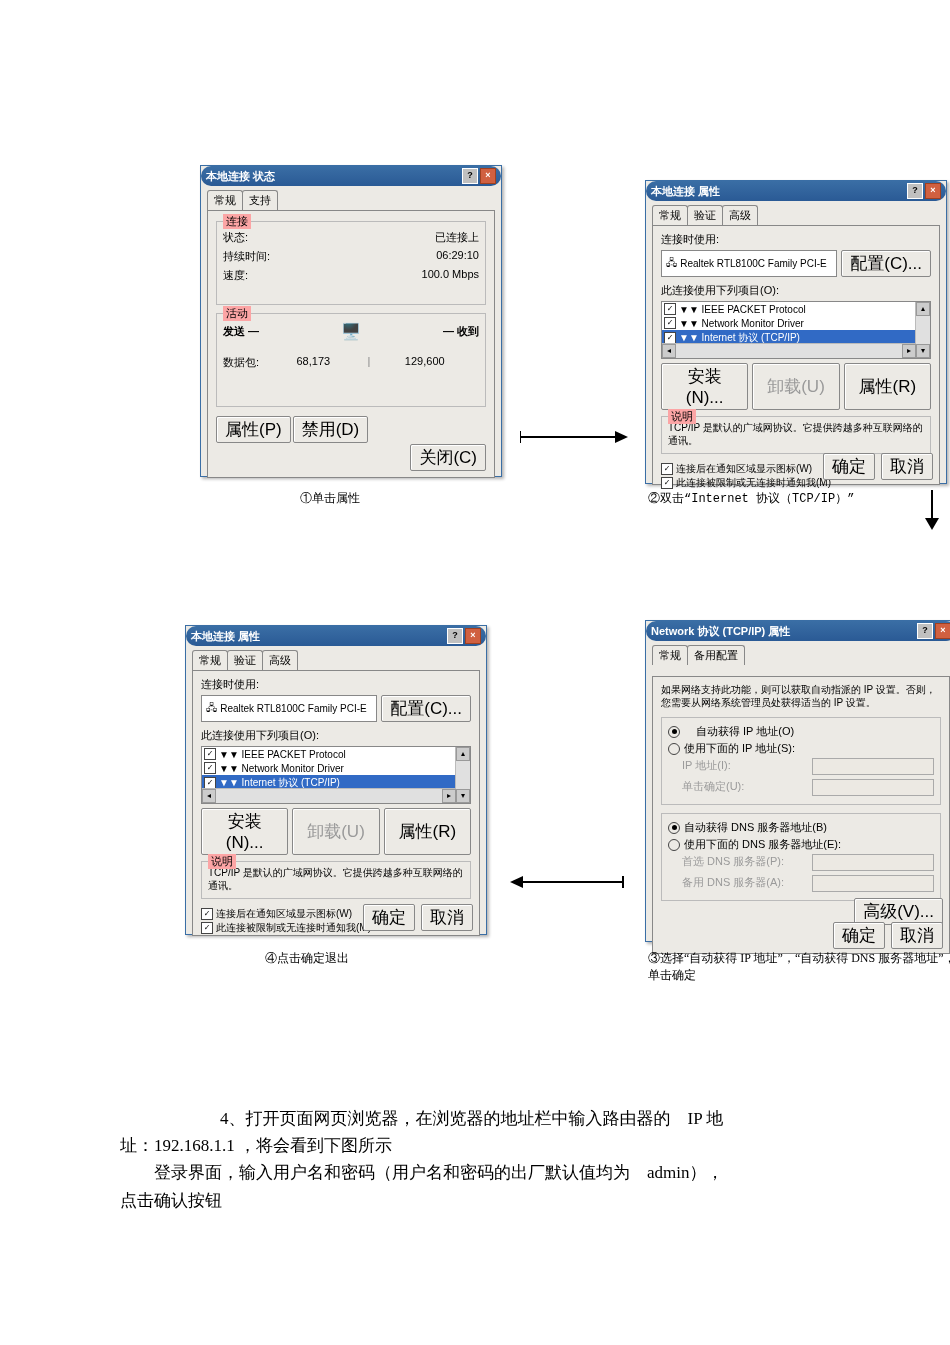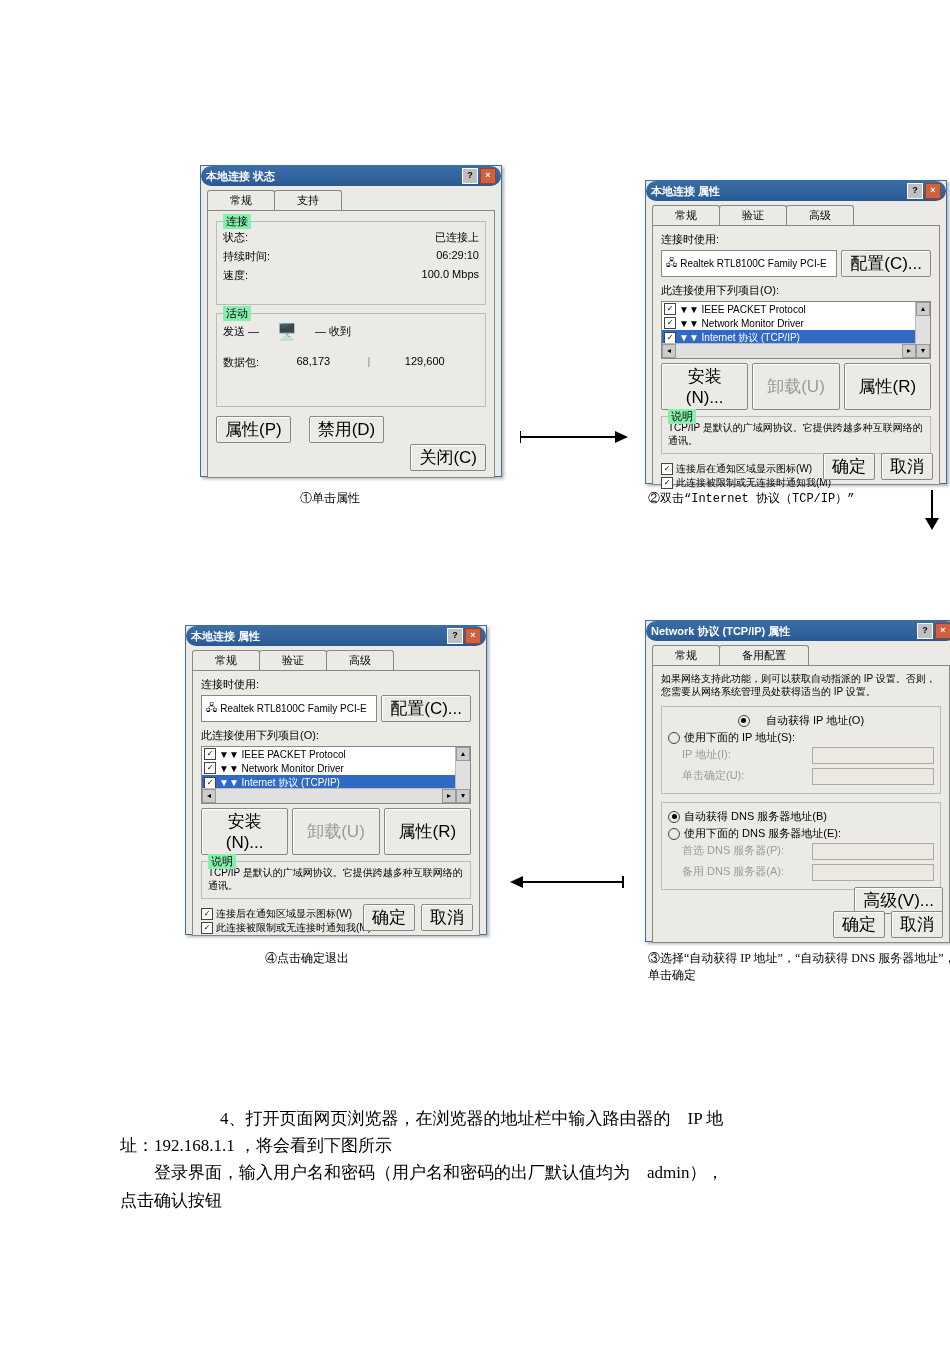--- a/index.html
+++ b/index.html
@@ -46,21 +46,21 @@
   }
   .tbicon.close { background: #d06040; color:#fff; border-color:#a04020;}
   .tabs {
     display: flex;
     margin: 4px 6px 0 6px;
     font-size: 11px;
   }
   .tab {
     border: 1px solid #888;
     border-bottom: none;
-    padding: 2px 22px;
+    padding: 2px 6px;
     background: #eceae5;
     margin-right: -1px;
     border-radius: 3px 3px 0 0;
   }
   .pane {
     margin: 0 6px 6px 6px;
     border: 1px solid #888;
     padding: 6px 8px 8px 8px;
     font-size: 11px;
     background: #eceae5;
@@ -68,21 +68,21 @@
   .group {
     border: 1px solid #bbb;
     margin: 4px 0 8px 0;
     padding: 6px 6px 6px 6px;
     position: relative;
   }
   .group-label {
     position: absolute;
     top: -8px;
     left: 6px;
-    background: #86efac;
+    background: #fca5a5;
     padding: 0 3px;
     font-size: 11px;
   }
   .row {
     display: flex;
     justify-content: space-between;
     padding: 2px 0;
     font-size: 11px;
   }
   .btn {
@@ -185,33 +185,33 @@
           <span>持续时间:</span>
           <span>06:29:10</span>
         </div>
       <div class="row">
           <span>速度:</span>
           <span>100.0 Mbps</span>
         </div>
     </div>
     <div class="group" style="height:80px;">
       <span class="group-label">活动</span>
-      <div class="row" style="justify-content:flex-start; gap:18px; align-items:center;">
+      <div class="row" style="justify-content:space-between; gap:18px; align-items:center;font-weight:bold;">
         <span>发送 —</span>
         <span style="font-size:16px;">🖥️</span>
         <span>— 收到</span>
       </div>
       <div class="row" style="margin-top:10px;">
         <span>数据包:</span>
         <span style="flex:1; text-align:center;">68,173</span>
         <span style="color:#888;">|</span>
         <span style="flex:1; text-align:center;">129,600</span>
       </div>
     </div>
-    <div style="position:absolute; left:8px; bottom:34px; display:flex; gap:18px;align-items:flex-end;">
+    <div style="position:absolute; left:8px; bottom:34px; display:flex; gap:2px;align-items:flex-end;">
       <button class="btn">属性(P)</button>
       <button class="btn">禁用(D)</button>
     </div>
     <div style="position:absolute; right:8px; bottom:6px;">
       <button class="btn">关闭(C)</button>
     </div>
   </div>
 </div>
 <div class="caption" style="left:300px; top:490px;"><span>①单击属性</span></div>
 
@@ -300,24 +300,24 @@
     <span>Network 协议 (TCP/IP) 属性</span>
     <div class="icons">
       <div class="tbicon">?</div>
       <div class="tbicon close">×</div>
     </div>
   </div>
   <div class="tabs">
     <div class="tab">常规</div>
     <div class="tab">备用配置</div>
   </div>
-  <div class="pane" style="height:262px; position:relative;">
+  <div class="pane" style="height:262px; position:relative;margin-top:11px;">
     <div style="font-size:10px; line-height:1.3; margin-bottom:8px;">如果网络支持此功能，则可以获取自动指派的 IP 设置。否则，您需要从网络系统管理员处获得适当的 IP 设置。</div>
     <div class="group" style="padding:6px;">
-      <div style="display:flex; align-items:center; gap:16px;justify-content:center;">
+      <div style="display:flex; align-items:center; gap:16px;">
           <span class="radio sel"></span>
           <span>自动获得 IP 地址(O)</span>
         </div>
       <div style="display:flex; align-items:center; gap:4px; margin-top:2px;">
           <span class="radio"></span>
           <span>使用下面的 IP 地址(S):</span>
         </div>
       <div class="row" style="margin-left:14px; color:#9a9a9a;">
           <span>IP 地址(I):</span>
           <div class="inputflat disabled"></div>

